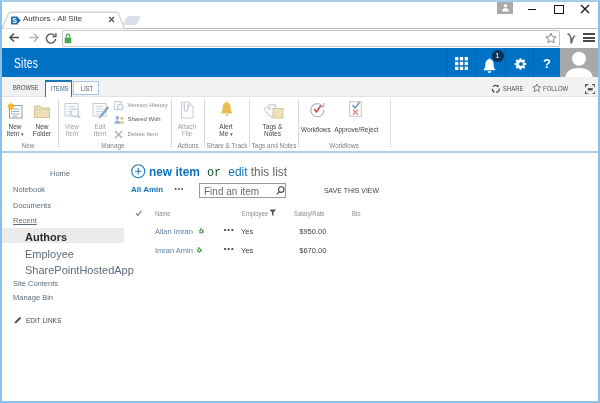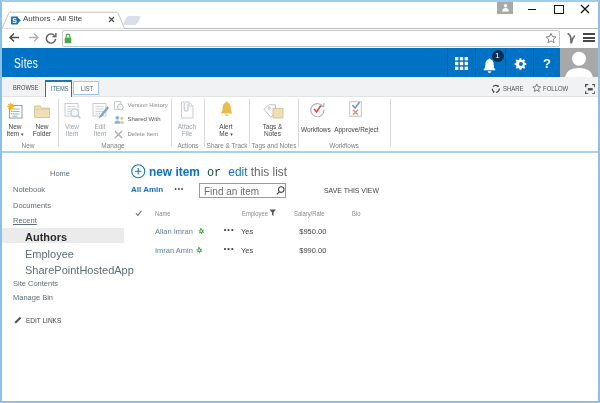--- a/index.html
+++ b/index.html
@@ -319,16 +319,16 @@
   <div class="abs" style="left:241px;top:226.5px;font-size:7.5px;color:#444;">Yes</div>
   <div class="abs" style="left:285px;top:226.5px;width:41.4px;text-align:right;font-size:7.5px;color:#444;">$950.00</div>
 
   <div class="abs" style="left:155px;top:245.5px;font-size:7.5px;color:#5e82a4;">Imran Amin</div>
   <svg class="abs" style="left:195.5px;top:246.5px" width="6.5" height="6.5" viewBox="0 0 8 8">
       <path d="M4 0 L5 2.6 L7.7 1.8 L6.2 4 L8 5.8 L5.2 5.6 L4.8 8 L3.4 5.8 L1 6.8 L2.2 4.4 L0 3 L2.8 2.8 L2.6 0.2 Z" fill="#3f9b3f"></path>
       <circle cx="4" cy="4" r="1.1" fill="#fff"></circle>
     </svg>
   <div class="abs" style="left:223.7px;top:244px;font-size:7.5px;letter-spacing:1px;font-weight:bold;color:#444;">•••</div>
   <div class="abs" style="left:241px;top:245.5px;font-size:7.5px;color:#444;">Yes</div>
-  <div class="abs" style="left:285px;top:245.5px;width:41.4px;text-align:right;font-size:7.5px;color:#444;">$990.00</div>
+  <div class="abs" style="left:285px;top:245.5px;width:41.4px;text-align:right;font-size:7.5px;color:#444;">$670.00</div>
 
   <div id="bord"></div>
 </div>
 
 </body></html>

